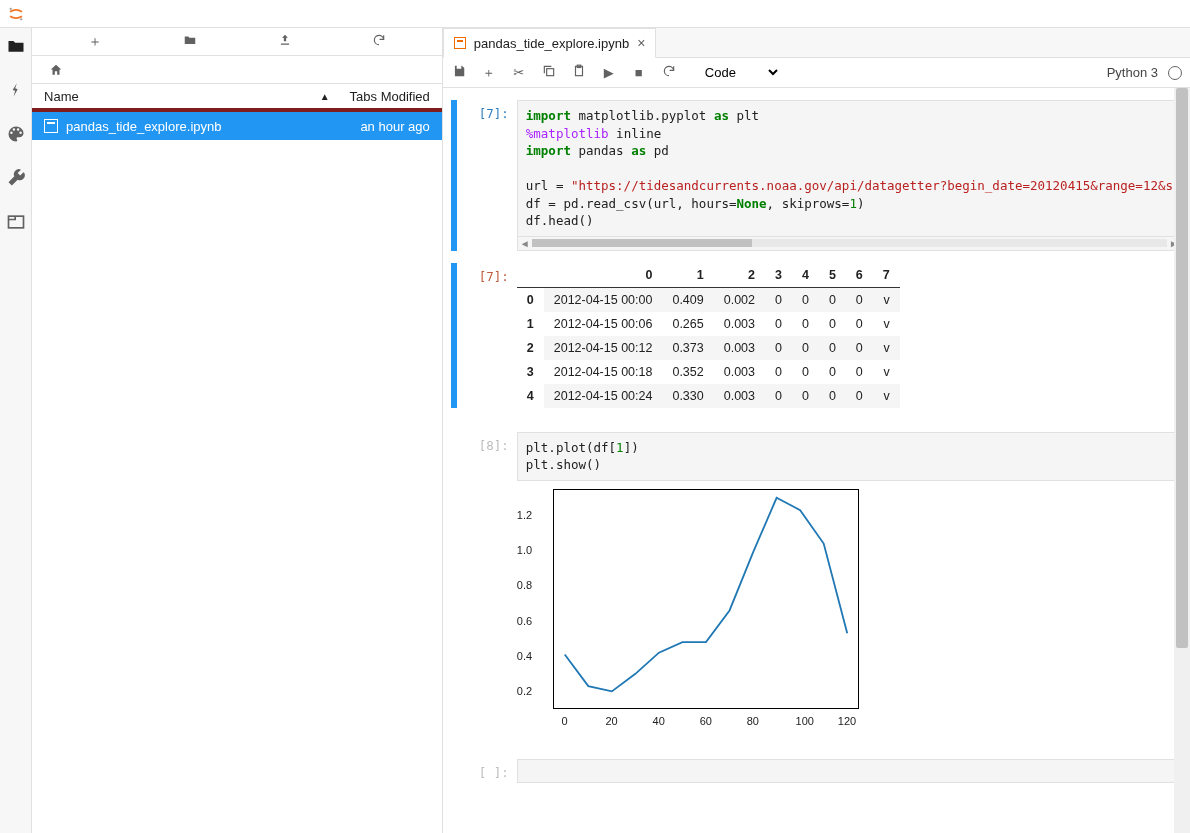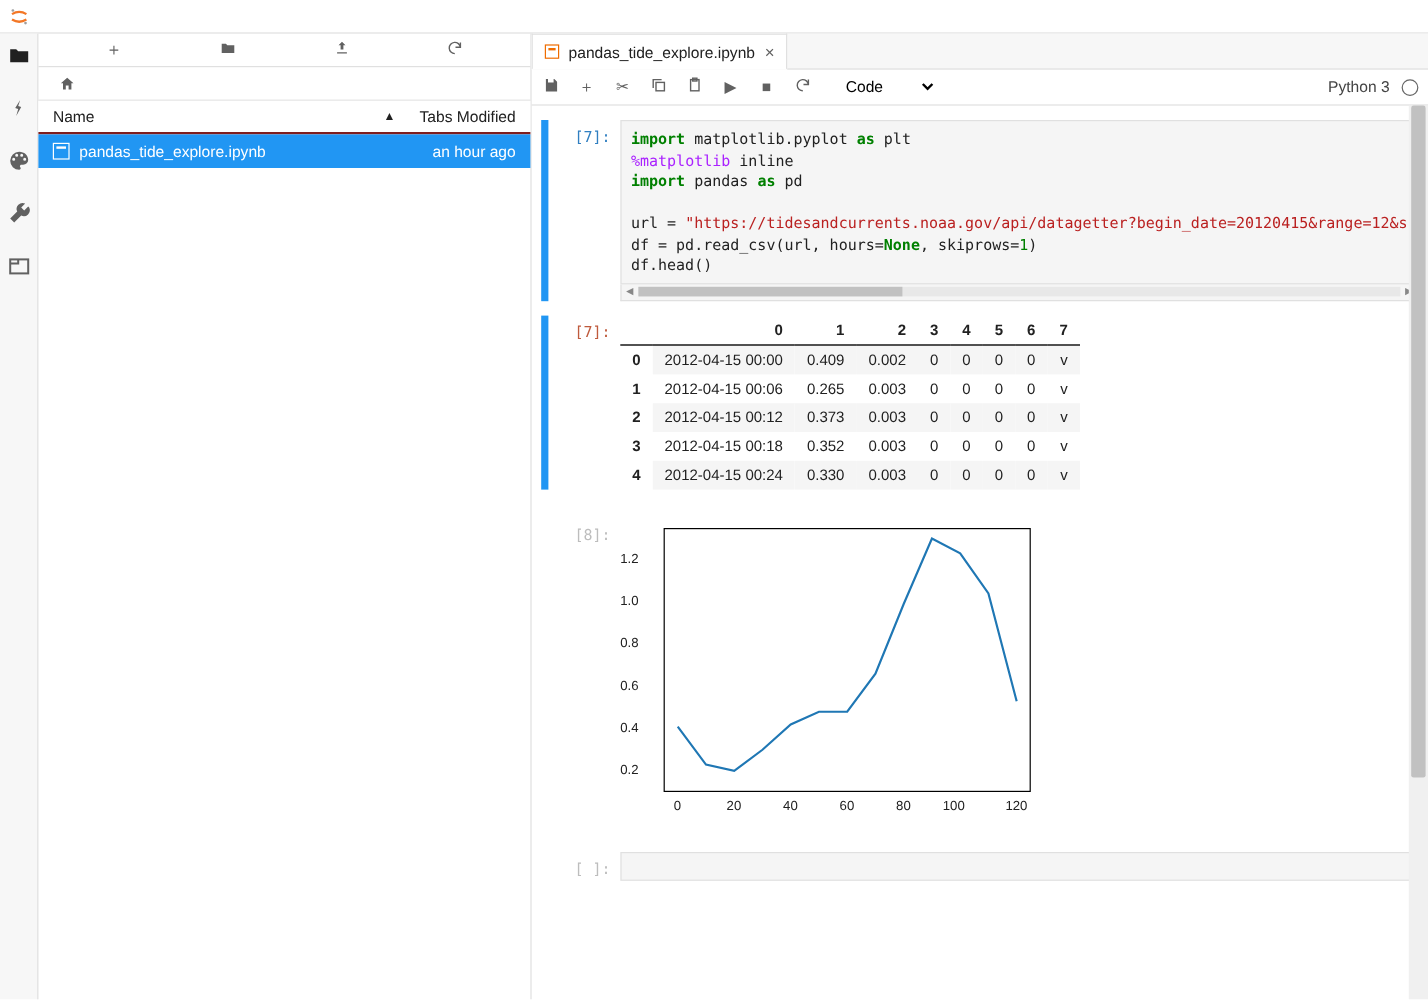--- a/index.html
+++ b/index.html
@@ -10,21 +10,21 @@
 .menu { display: flex; gap: 0; }
 .menu-item { padding: 4px 10px; cursor: pointer; }
 .main { display: flex; height: calc(833px - 28px); }
 .sidebar-icons { width: 33px; background: #f7f7f7; border-right: 1px solid #e0e0e0; display: flex; flex-direction: column; align-items: center; padding-top: 8px; gap: 24px; }
 .sidebar-icon { width: 20px; height: 20px; color: #616161; cursor: pointer; }
 .sidebar-icon.active { color: #212121; }
 .filebrowser { width: 423px; border-right: 1px solid #e0e0e0; display: flex; flex-direction: column; }
 .fb-toolbar { height: 28px; display: flex; align-items: center; justify-content: space-around; border-bottom: 1px solid #e0e0e0; padding: 0 16px; }
 .fb-tool { color: #616161; cursor: pointer; font-size: 14px; }
 .fb-crumb { height: 28px; display: flex; align-items: center; padding-left: 16px; border-bottom: 1px solid #e0e0e0; }
-.fb-header { height: 28px; display: flex; align-items: center; padding: 0 12px; border-bottom: 2px solid #7f1d1d; font-size: 13px; background: #fff; }
+.fb-header { height: 28px; display: flex; align-items: center; padding: 0 12px; border-bottom: 4px solid #7f1d1d; font-size: 13px; background: #fff; }
 .fb-header .name { flex: 1; }
 .fb-header .caret { font-size: 10px; margin-right: 20px;}
 .fb-row { height: 28px; display: flex; align-items: center; padding: 0 12px; cursor: pointer; }
 .fb-row.selected { background: #2196f3; color: #fff; }
 .fb-row .nb-icon { width: 14px; height: 14px; margin-right: 8px; border: 1.5px solid; display: inline-block; position: relative; }
 .fb-row .nb-icon::after { content: ''; position: absolute; left: 2px; right: 2px; top: 2px; height: 2px; background: currentColor; }
 .fb-row.selected .nb-icon { color: #fff; }
 .fb-row:not(.selected) .nb-icon { color: #ef6c00; }
 .fb-row .fname { flex: 1; }
 .fb-row .time { font-size: 13px; }
@@ -271,40 +271,42 @@
                 </tr>
               </tbody>
           </table>
         </div>
       </div>
 
       <div class="cell" style="margin-top:16px;">
         <div class="cell-gutter"></div>
         <div class="prompt grey">[8]:</div>
         <div class="cell-body">
+<div class="code-input"><span>plt.plot(df[</span><span class="num">1</span><span>])</span>
+<span>plt.show()</span></div>
           <div class="chart">
             <div class="chart-border"></div>
             <svg class="plot" id="plotsvg" width="306" height="220" preserveAspectRatio="none">
                 <path d="M11.76923076923077 165.44 L35.30769230769231 197.12 L58.84615384615385 202.4 L82.38461538461539 184.8 L105.92307692307692 163.68 L129.46153846153845 153.12 L153 153.12 L176.53846153846152 121.43999999999998 L200.07692307692307 63.360000000000014 L223.6153846153846 8.800000000000011 L247.15384615384616 21.120000000000005 L270.6923076923077 54.56 L294.2307692307692 144.32 " fill="none" stroke="#1f77b4" stroke-width="1.8"></path>
               </svg>
             <div id="yticks">
                 <div class="ytick" style="top: 206.4px;">0.2</div>
                 <div class="ytick" style="top: 171.2px;">0.4</div>
                 <div class="ytick" style="top: 136px;">0.6</div>
                 <div class="ytick" style="top: 100.8px;">0.8</div>
                 <div class="ytick" style="top: 65.6px;">1.0</div>
                 <div class="ytick" style="top: 30.4px;">1.2</div>
               </div>
             <div id="xticks">
                 <div class="xtick" style="left: 47.7692px;">0</div>
                 <div class="xtick" style="left: 94.8462px;">20</div>
                 <div class="xtick" style="left: 141.923px;">40</div>
                 <div class="xtick" style="left: 189px;">60</div>
                 <div class="xtick" style="left: 236.077px;">80</div>
-                <div class="xtick" style="left: 278px;">100</div>
+                <div class="xtick" style="left: 288px;">100</div>
                 <div class="xtick" style="left: 330.231px;">120</div>
               </div>
           </div>
         </div>
       </div>
 
       <div class="cell" style="margin-top:16px;">
         <div class="cell-gutter"></div>
         <div class="prompt grey">[ ]:</div>
         <div class="cell-body">

